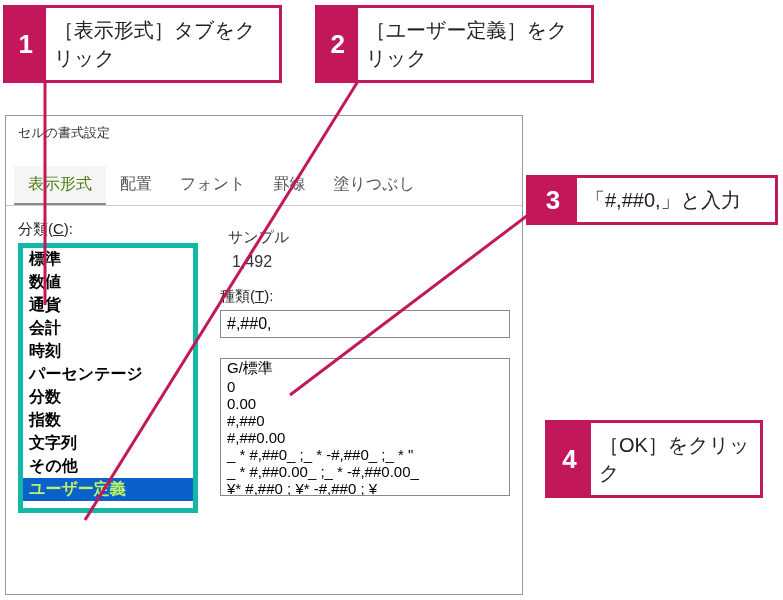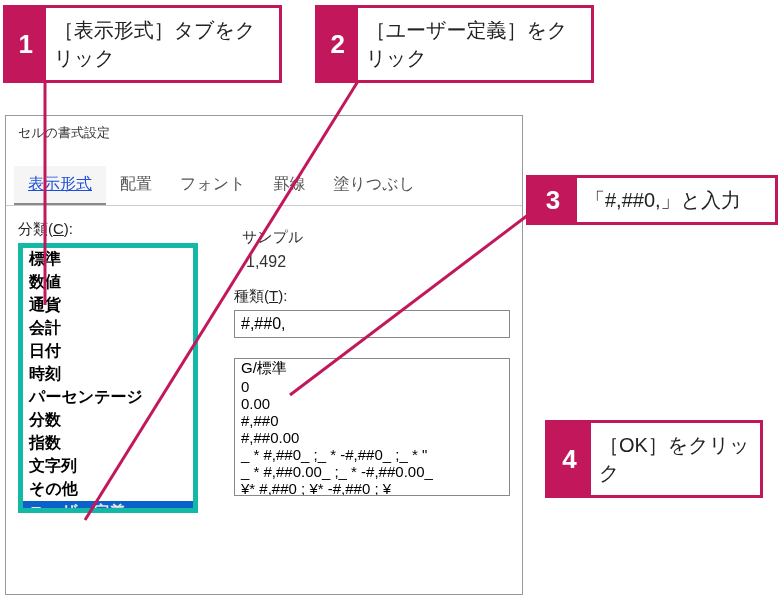--- a/index.html
+++ b/index.html
@@ -58,29 +58,28 @@
     margin-top: 18px;
   }
   .tab {
     padding: 8px 14px;
     font-size: 16px;
     color: #555;
     cursor: pointer;
     border-bottom: 2px solid transparent;
   }
   .tab.active {
-    color: #1d4ed8;
+    color: #4d7c0f;
     border-bottom: 2px solid #888;
     background: #f5f5f5;
-    text-decoration: underline;
   }
   .dlg-body {
     display: flex;
     padding: 14px 12px 0 12px;
-    gap: 36px;
+    gap: 22px;
     justify-content: center;
   }
   .col-left { width: 180px; }
   .col-right { flex: 1; }
   .field-label {
     font-size: 15px;
     margin-bottom: 4px;
     color: #222;
   }
   .field-label .ul { text-decoration: underline; }
@@ -90,21 +89,21 @@
     overflow: hidden;
     font-size: 16px;
     font-weight: bold;
   }
   .cat-item {
     padding: 1px 6px;
     cursor: default;
   }
   .cat-item.selected {
     background: #0a61c9;
-    color: #e5e5e5;
+    color: #bef264;
   }
   .sample-box {
     padding: 8px 0 6px 8px;
     font-size: 15px;
     color: #333;
   }
   .sample-label { font-size: 15px; margin-bottom: 6px; }
   .sample-val { padding-left: 4px; font-size: 16px; }
   .type-input {
     width: 100%;
@@ -170,21 +169,20 @@
   <div class="dlg-body">
     <div class="col-left">
       <div class="field-label">
         <span>分類(</span><span class="ul">C</span><span>):</span>
       </div>
       <div class="cat-list">
         <div class="cat-item">標準</div>
         <div class="cat-item">数値</div>
         <div class="cat-item">通貨</div>
         <div class="cat-item">会計</div>
-        <div class="cat-item">日付</div>
         <div class="cat-item">時刻</div>
         <div class="cat-item">パーセンテージ</div>
         <div class="cat-item">分数</div>
         <div class="cat-item">指数</div>
         <div class="cat-item">文字列</div>
         <div class="cat-item">その他</div>
         <div class="cat-item selected">ユーザー定義</div>
       </div>
     </div>
 

